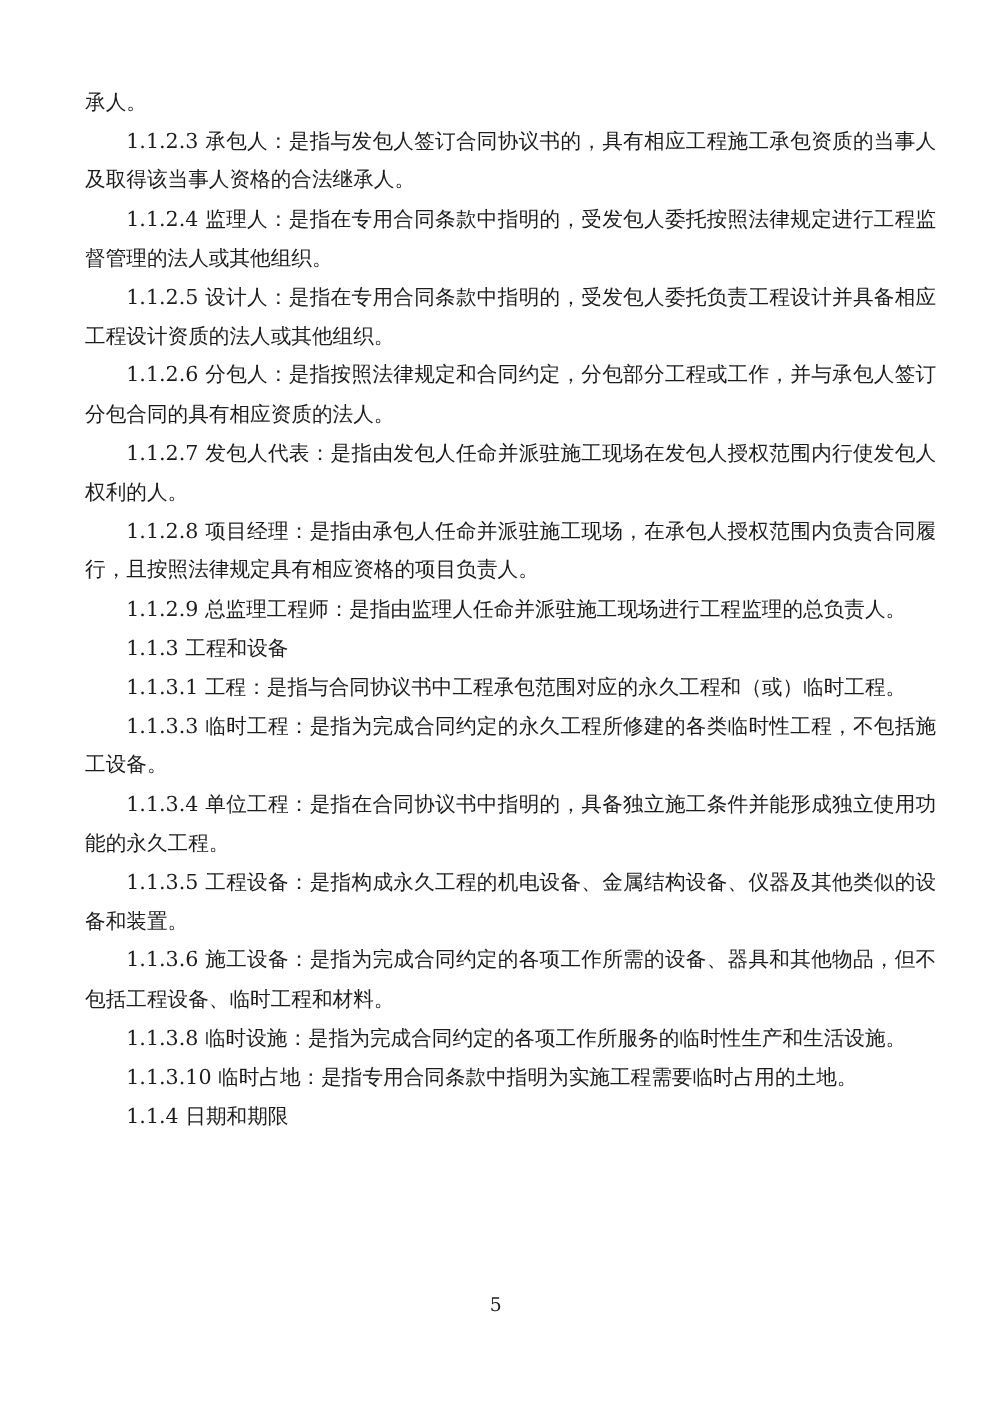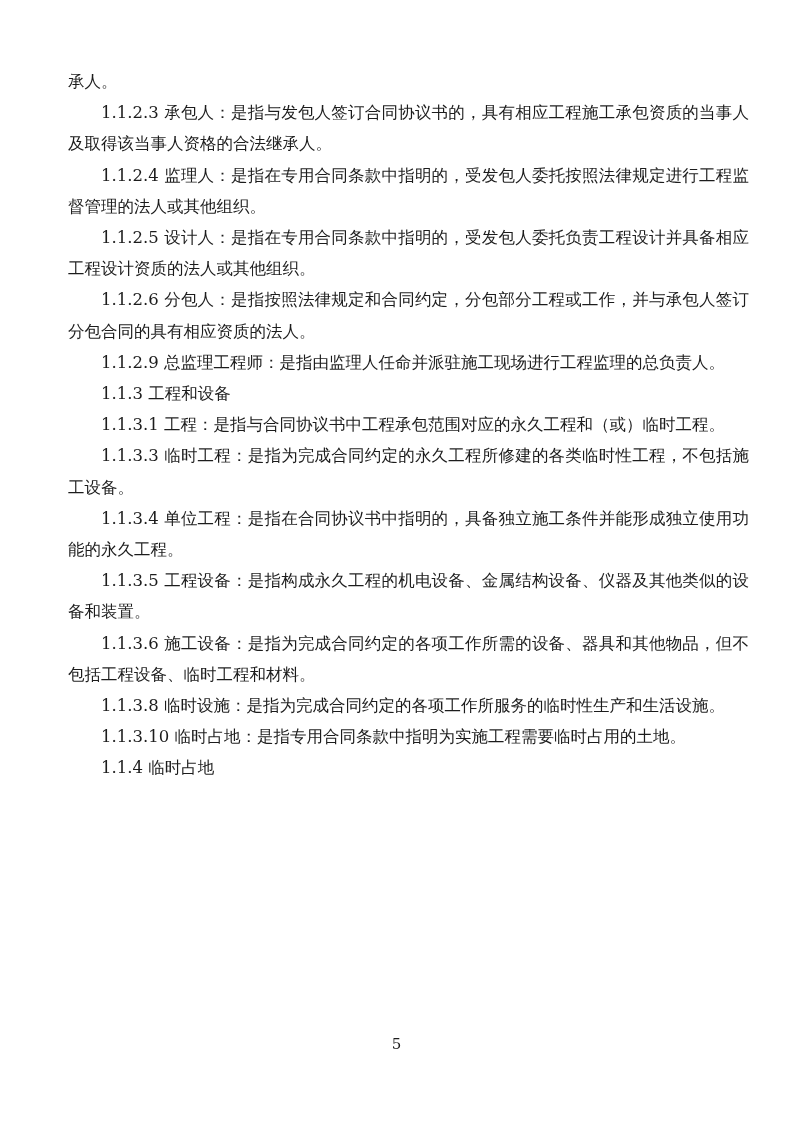--- a/index.html
+++ b/index.html
@@ -42,24 +42,26 @@
 </style>
 </head>
 <body>
 
 <div class="page">
   <p>承人。</p>
   <p class="indent">1.1.2.3 承包人：是指与发包人签订合同协议书的，具有相应工程施工承包资质的当事人及取得该当事人资格的合法继承人。</p>
   <p class="indent">1.1.2.4 监理人：是指在专用合同条款中指明的，受发包人委托按照法律规定进行工程监督管理的法人或其他组织。</p>
   <p class="indent">1.1.2.5 设计人：是指在专用合同条款中指明的，受发包人委托负责工程设计并具备相应工程设计资质的法人或其他组织。</p>
   <p class="indent">1.1.2.6 分包人：是指按照法律规定和合同约定，分包部分工程或工作，并与承包人签订分包合同的具有相应资质的法人。</p>
+  <p class="indent">1.1.2.7 发包人代表：是指由发包人任命并派驻施工现场在发包人授权范围内行使发包人权利的人。</p>
+  <p class="indent">1.1.2.8 项目经理：是指由承包人任命并派驻施工现场，在承包人授权范围内负责合同履行，且按照法律规定具有相应资格的项目负责人。</p>
   <p class="indent">1.1.2.9 总监理工程师：是指由监理人任命并派驻施工现场进行工程监理的总负责人。</p>
   <p class="indent">1.1.3 工程和设备</p>
   <p class="indent">1.1.3.1 工程：是指与合同协议书中工程承包范围对应的永久工程和（或）临时工程。</p>
   <p class="indent">1.1.3.3 临时工程：是指为完成合同约定的永久工程所修建的各类临时性工程，不包括施工设备。</p>
   <p class="indent">1.1.3.4 单位工程：是指在合同协议书中指明的，具备独立施工条件并能形成独立使用功能的永久工程。</p>
   <p class="indent">1.1.3.5 工程设备：是指构成永久工程的机电设备、金属结构设备、仪器及其他类似的设备和装置。</p>
   <p class="indent">1.1.3.6 施工设备：是指为完成合同约定的各项工作所需的设备、器具和其他物品，但不包括工程设备、临时工程和材料。</p>
   <p class="indent">1.1.3.8 临时设施：是指为完成合同约定的各项工作所服务的临时性生产和生活设施。</p>
   <p class="indent">1.1.3.10 临时占地：是指专用合同条款中指明为实施工程需要临时占用的土地。</p>
-  <p class="indent">1.1.4 临时占地</p>
+  <p class="indent">1.1.4 日期和期限</p>
   <div class="page-number">5</div>
 </div>
 
 </body></html>

